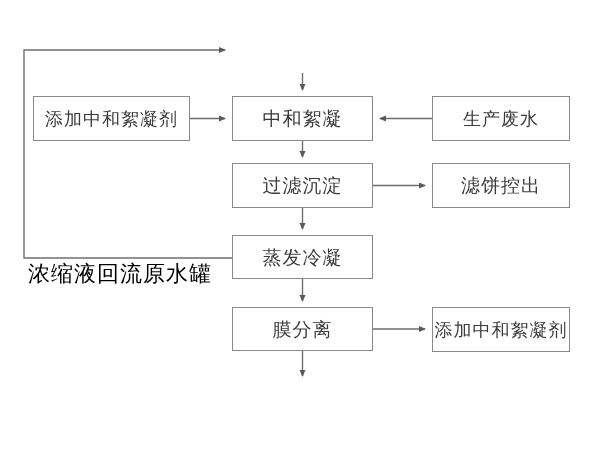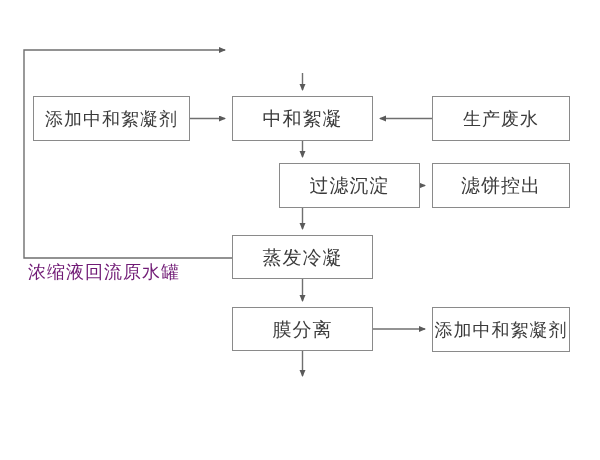--- a/index.html
+++ b/index.html
@@ -37,22 +37,22 @@
     font-size: 19px;
     letter-spacing: 1px;
     line-height: 1;
     white-space: nowrap;
   }
   .node.wide {
     font-size: 18px;
   }
   .free-label {
     position: absolute;
-    color: #701a75;
-    font-size: 18px;
+    color: #000000;
+    font-size: 22px;
     letter-spacing: 1px;
     line-height: 1;
     white-space: nowrap;
   }
 </style>
 </head>
 <body>
 
 <div id="canvas">
 
@@ -110,21 +110,21 @@
   </div>
 
   <div class="node" style="left:232px; top:96px; width:141px; height:45px;">
     <span>中和絮凝</span>
   </div>
 
   <div class="node wide" style="left:432px; top:96px; width:138px; height:45px;">
     <span>生产废水</span>
   </div>
 
-  <div class="node" style="left:232px; top:163px; width:141px; height:45px;margin-left:47px;">
+  <div class="node" style="left:232px; top:163px; width:141px; height:45px;">
     <span>过滤沉淀</span>
   </div>
 
   <div class="node" style="left:432px; top:163px; width:138px; height:45px;">
     <span>滤饼控出</span>
   </div>
 
   <div class="node" style="left:232px; top:235px; width:141px; height:44px;">
     <span>蒸发冷凝</span>
   </div>

